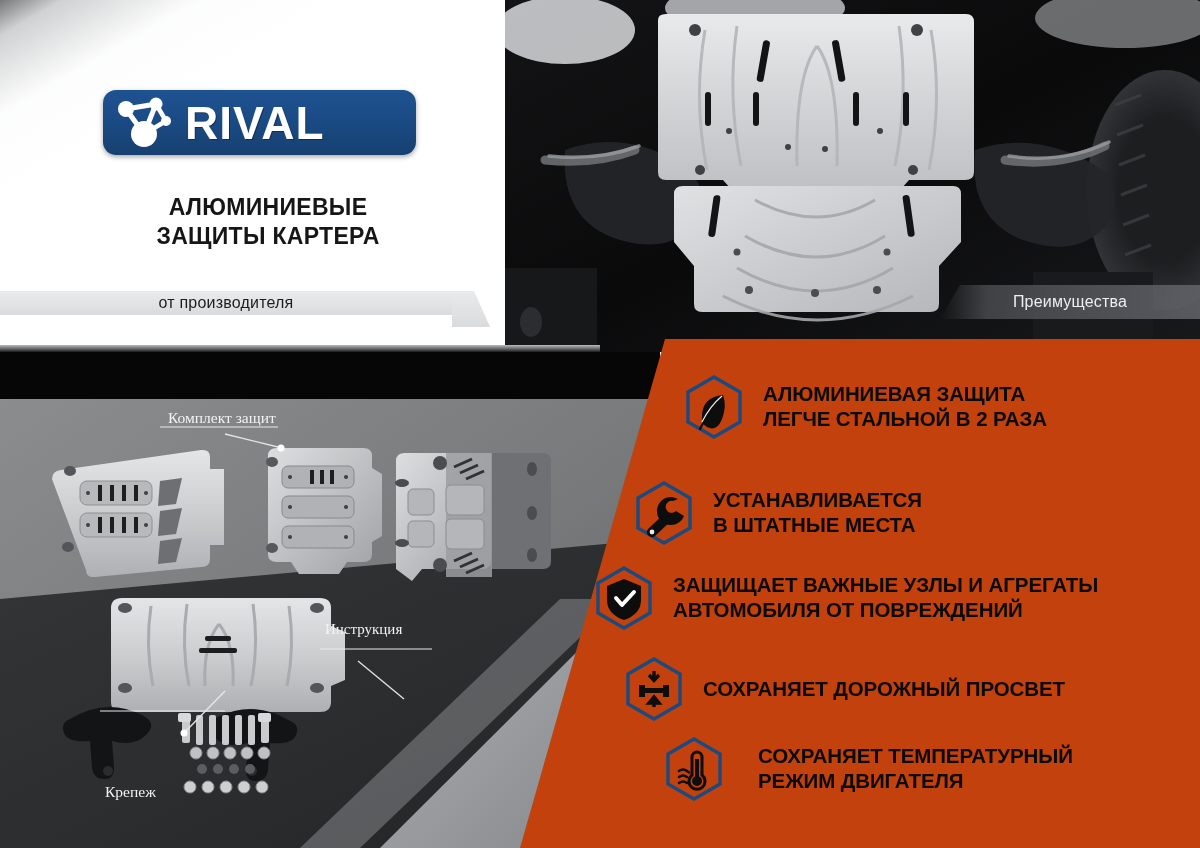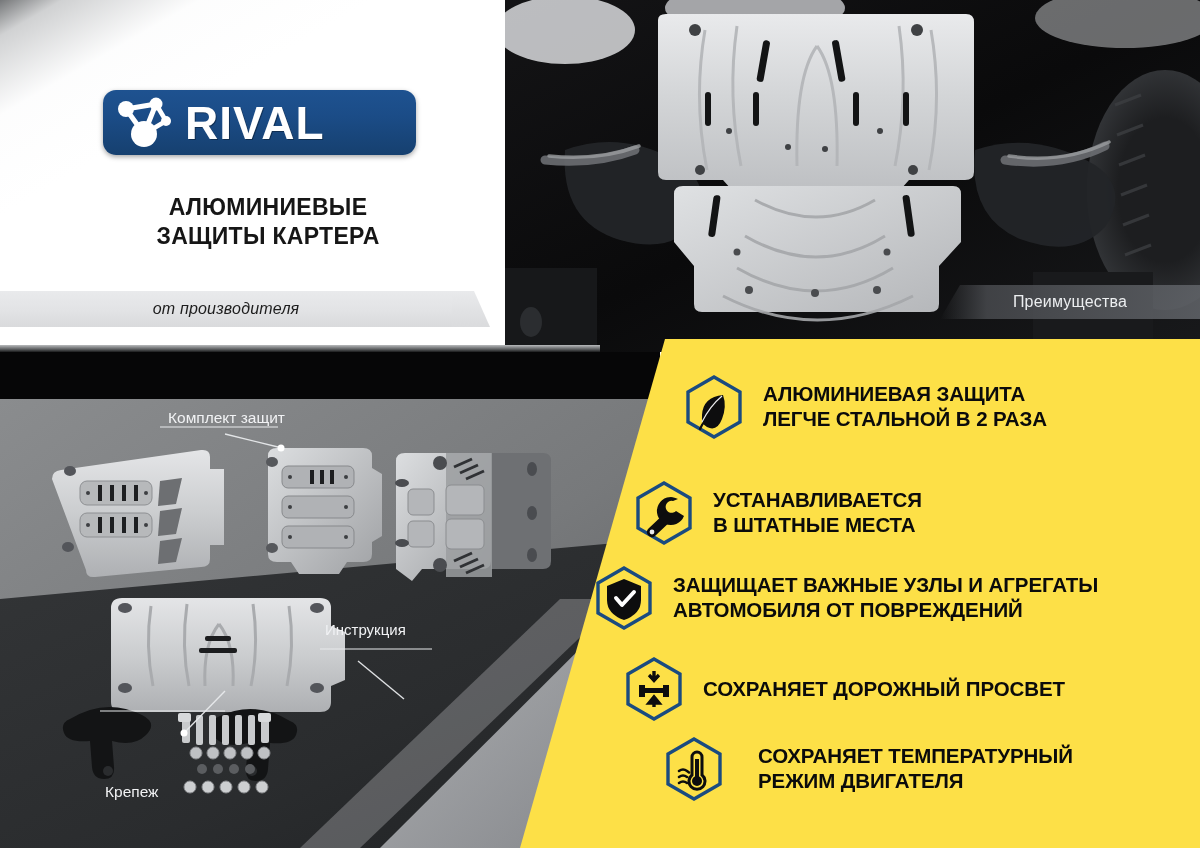--- a/index.html
+++ b/index.html
@@ -51,23 +51,23 @@
 
   .hdr-title {
     position:absolute; left:103px; top:193px; width:330px;
     text-align:center;
     font-size:23px; font-weight:bold; line-height:1.28;
     letter-spacing:.3px; color:#161616;
   }
 
   
   .sub-strip {
-    position:absolute; left:0; top:291px; width:452px; height:36px;
+    position:absolute; left:0; top:291px; width:452px; height:24px;
     background:linear-gradient(180deg,#e9eaec 0%, #e2e3e5 55%, #d9dadc 100%);
-    display:flex; align-items:center; justify-content:center;font-style:italic;
+    display:flex; align-items:center; justify-content:center;
   }
   .sub-strip span { font-size:16px; color:#1d1d1d; letter-spacing:.2px; }
   .sub-strip-tail {
     position:absolute; left:452px; top:291px; width:38px; height:36px;
     background:linear-gradient(180deg,#e9eaec 0%,#dadbdd 100%);
     clip-path:polygon(0 0, 22px 0, 38px 36px, 0 36px);
   }
 
   
   .photo {
@@ -93,27 +93,28 @@
   .band-hi {
     position:absolute; left:0; top:345px; width:600px; height:7px;
     background:linear-gradient(180deg,#b9bbbd 0%, #5d5f61 60%, #1a1b1c 100%);
   }
 
   
   .prod {
     position:absolute; left:0; top:399px; width:660px; height:449px;
     overflow:hidden;
     background:#3b3d3f;
+    font-family:Liberation Serif, serif;
   }
   .prod svg { position:absolute; left:0; top:0; }
 
   
   .benefits {
     position:absolute; left:520px; top:339px; width:680px; height:509px;
-    background:#fde047;
+    background:#c2410c;
     clip-path:polygon(145px 0, 680px 0, 680px 509px, 0 509px);
   }
   .ben-list { position:absolute; left:0; top:0; width:680px; height:509px; }
 
   .ben-row { position:absolute; display:flex; align-items:center; }
   .hexw { flex:none; width:58px; height:64px; position:relative; }
   .hexw svg { position:absolute; left:0; top:0; }
   .ben-txt {
     margin-left:20px;
     font-size:20.5px; font-weight:bold; line-height:1.2;

